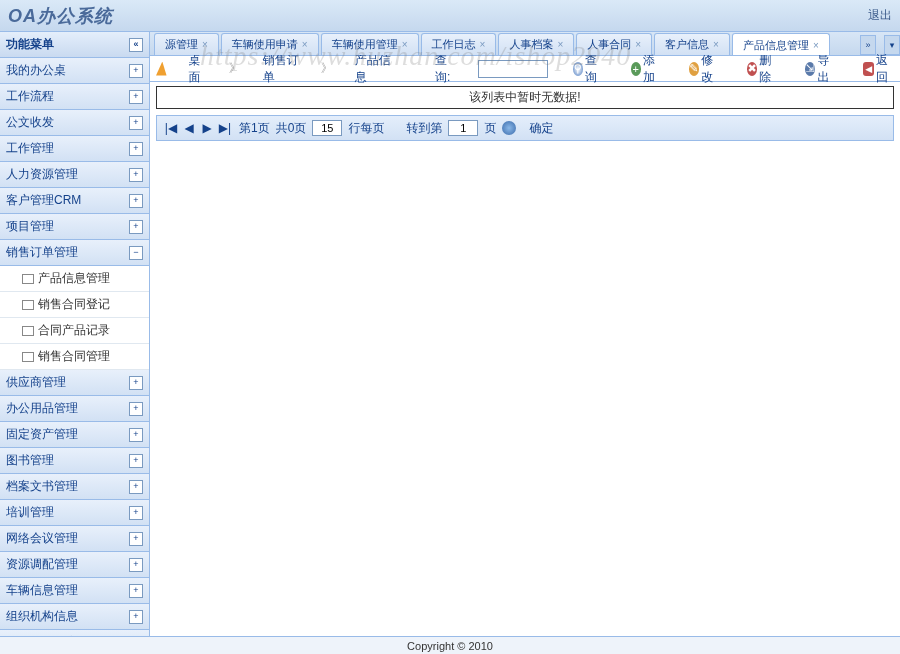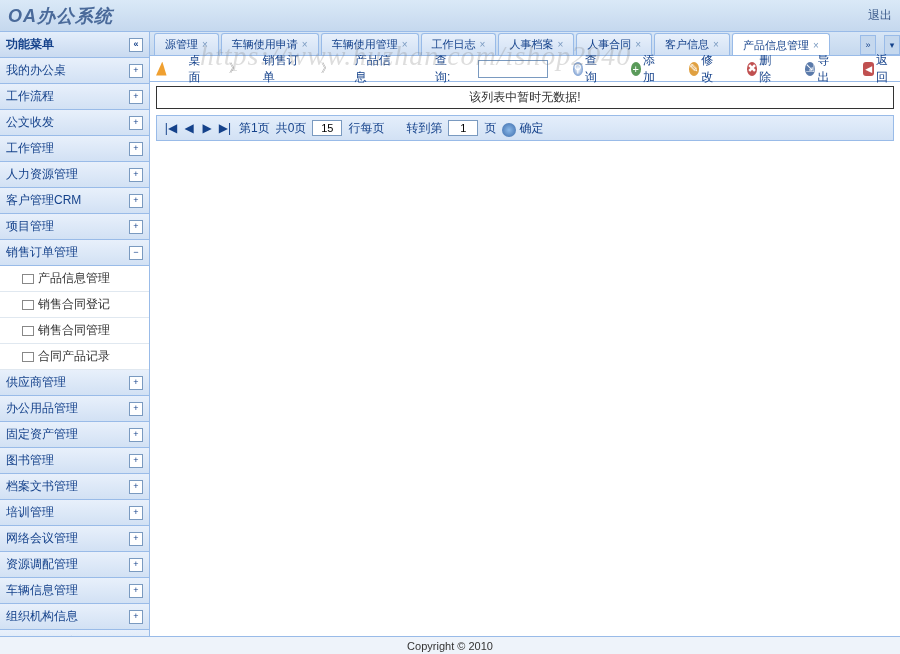--- a/index.html
+++ b/index.html
@@ -33,21 +33,21 @@
 .icn-add { background: #5a9a5a; color: #fff; }
 .icn-edit { background: #e0a040; color: #fff; }
 .icn-del { background: #c05050; color: #fff; }
 .icn-export { background: #5a7aaa; color: #fff; }
 .icn-back { background: #c05050; color: #fff; border-radius: 3px; font-size: 9px; padding: 0 2px; width: auto; }
 .grid-empty { margin: 4px 6px; border: 1px solid #333; padding: 2px; text-align: center; background: #fff; color: #333; }
 .pager { height: 26px; border-top: 1px solid #99bbe8; background: linear-gradient(#e4eefb, #d2e1f4); display: flex; align-items: center; padding: 0 6px; gap: 6px; color: #15428b; margin: 2px 6px 0 6px; border: 1px solid #99bbe8; }
 .pager-nav { display: flex; gap: 2px; }
 .pg-btn { width: 16px; height: 16px; display: flex; align-items: center; justify-content: center; color: #15428b; cursor: pointer; font-size: 12px; }
 .pg-input { width: 30px; height: 16px; border: 1px solid #7a9ac0; text-align: center; font-size: 11px; }
-.pg-go { display: flex; align-items: flex-end; gap: 3px; cursor: pointer; }
+.pg-go { display: flex; align-items: center; gap: 13px; cursor: pointer; }
 .globe { width: 14px; height: 14px; background: radial-gradient(#8ab8e8, #3a6aaa); border-radius: 50%; }
 .content-area { flex: 1; background: #fff; }
 .footer { height: 18px; background: #eef3fa; border-top: 1px solid #99bbe8; text-align: center; font-size: 11px; color: #333; line-height: 18px; }
 .watermark { position: absolute; top: 40px; left: 200px; font-size: 28px; color: rgba(120,120,120,0.25); font-family: serif; pointer-events: none; z-index: 100; letter-spacing: 1px; font-style: italic; }
 </style>
 </head>
 <body>
 
 <div class="app">
   <div class="watermark">https://www.huzhan.com/ishop2940</div>
@@ -100,25 +100,25 @@
             <div class="sub-item">
               <span class="sub-icon"></span>
               <span>产品信息管理</span>
             </div>
             <div class="sub-item">
               <span class="sub-icon"></span>
               <span>销售合同登记</span>
             </div>
             <div class="sub-item">
               <span class="sub-icon"></span>
+              <span>合同产品记录</span>
+            </div>
+            <div class="sub-item">
+              <span class="sub-icon"></span>
               <span>销售合同管理</span>
-            </div>
-            <div class="sub-item">
-              <span class="sub-icon"></span>
-              <span>合同产品记录</span>
             </div>
           </div>
           <div class="nav-item">
             <span>供应商管理</span>
             <span class="toggle">+</span>
           </div>
           <div class="nav-item">
             <span>办公用品管理</span>
             <span class="toggle">+</span>
           </div>

